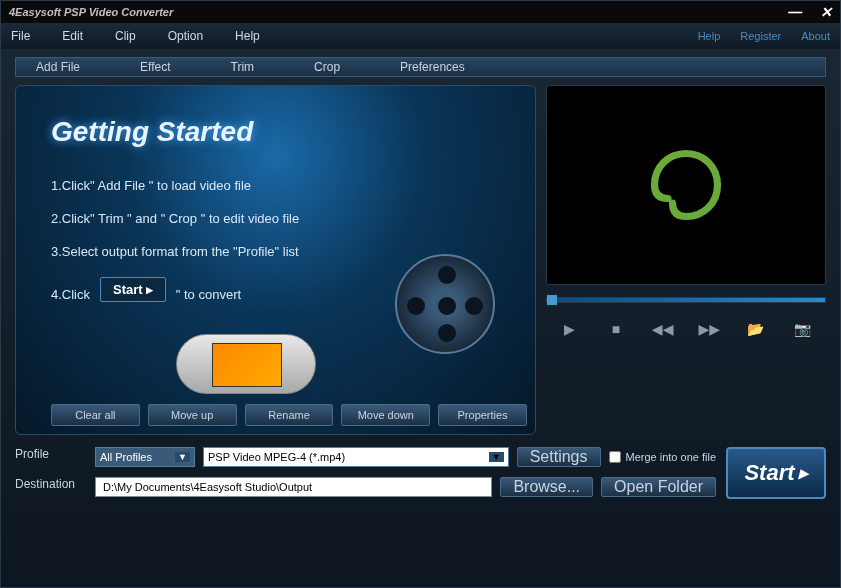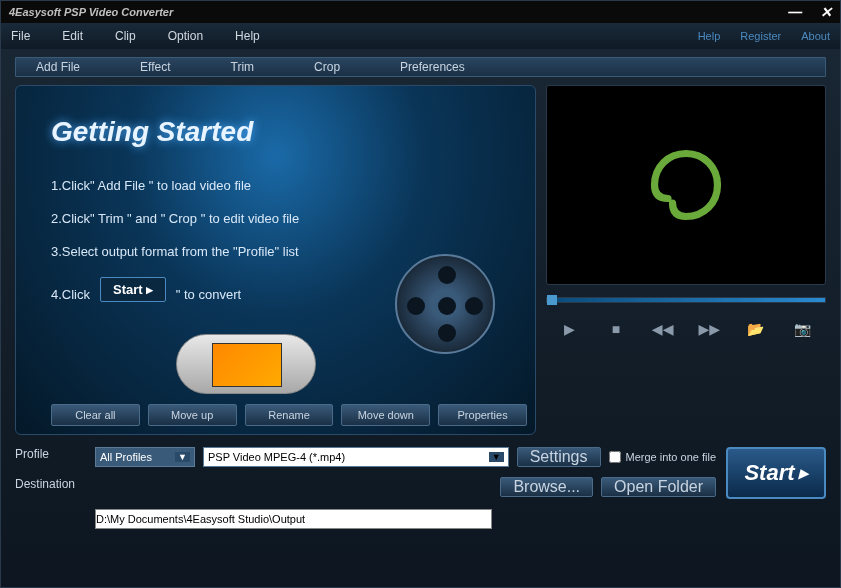--- a/index.html
+++ b/index.html
@@ -40,21 +40,21 @@
 .playback-buttons { display: flex; justify-content: space-around; padding: 10px 0; }
 .playback-btn { color: #8a9aaa; font-size: 14px; cursor: pointer; width: 24px; text-align: center; }
 .bottom-section { padding: 12px 14px; display: flex; gap: 10px; }
 .bottom-left { flex: 1; }
 .field-row { display: flex; margin-bottom: 10px; gap: 8px; }
 .field-label { color: #c8d4e0; font-size: 12px; width: 72px; }
 .dropdown { height: 20px; background: #3a5a7a; border: 1px solid #5a7a9a; color: #fff; font-size: 11px; padding: 0 4px; display: flex; align-items: center; justify-content: space-between; }
 .dropdown-arrow { background: #2a4a6a; padding: 0 3px; font-size: 9px; }
 .dd-profile { width: 100px; gap: 16px; }
 .dd-format { flex: 1; background: #fff; color: #000; }
-.text-input { height: 20px; background: #fff; border: 1px solid #888; color: #000; font-size: 11px; padding: 0 0; flex: 1; margin-top: 32px; }
+.text-input { height: 20px; background: #fff; border: 1px solid #888; color: #000; font-size: 11px; padding: 0 7px; flex: 1; }
 .small-btn { height: 20px; padding: 0 12px; background: linear-gradient(180deg, #3a5a7a 0%, #1a3045 100%); border: 1px solid #4a6a8a; color: #c8d4e0; font-size: 16px; cursor: pointer; border-radius: 2px; }
 .checkbox-wrap { display: flex; align-items: center; gap: 5px; }
 .checkbox-wrap input { width: 12px; height: 12px; }
 .checkbox-wrap label { color: #c8d4e0; font-size: 11px; }
 .start-big { width: 100px; height: 52px; background: linear-gradient(180deg, #2a5a8a 0%, #0a2a4a 100%); border: 2px solid #4a8ac0; color: #fff; font-size: 22px; font-weight: bold; font-style: italic; border-radius: 4px; cursor: pointer; display: flex; align-items: center; justify-content: center; gap: 4px; }
 .start-arrow { font-size: 18px; }
 </style>
 </head>
 <body>
 

